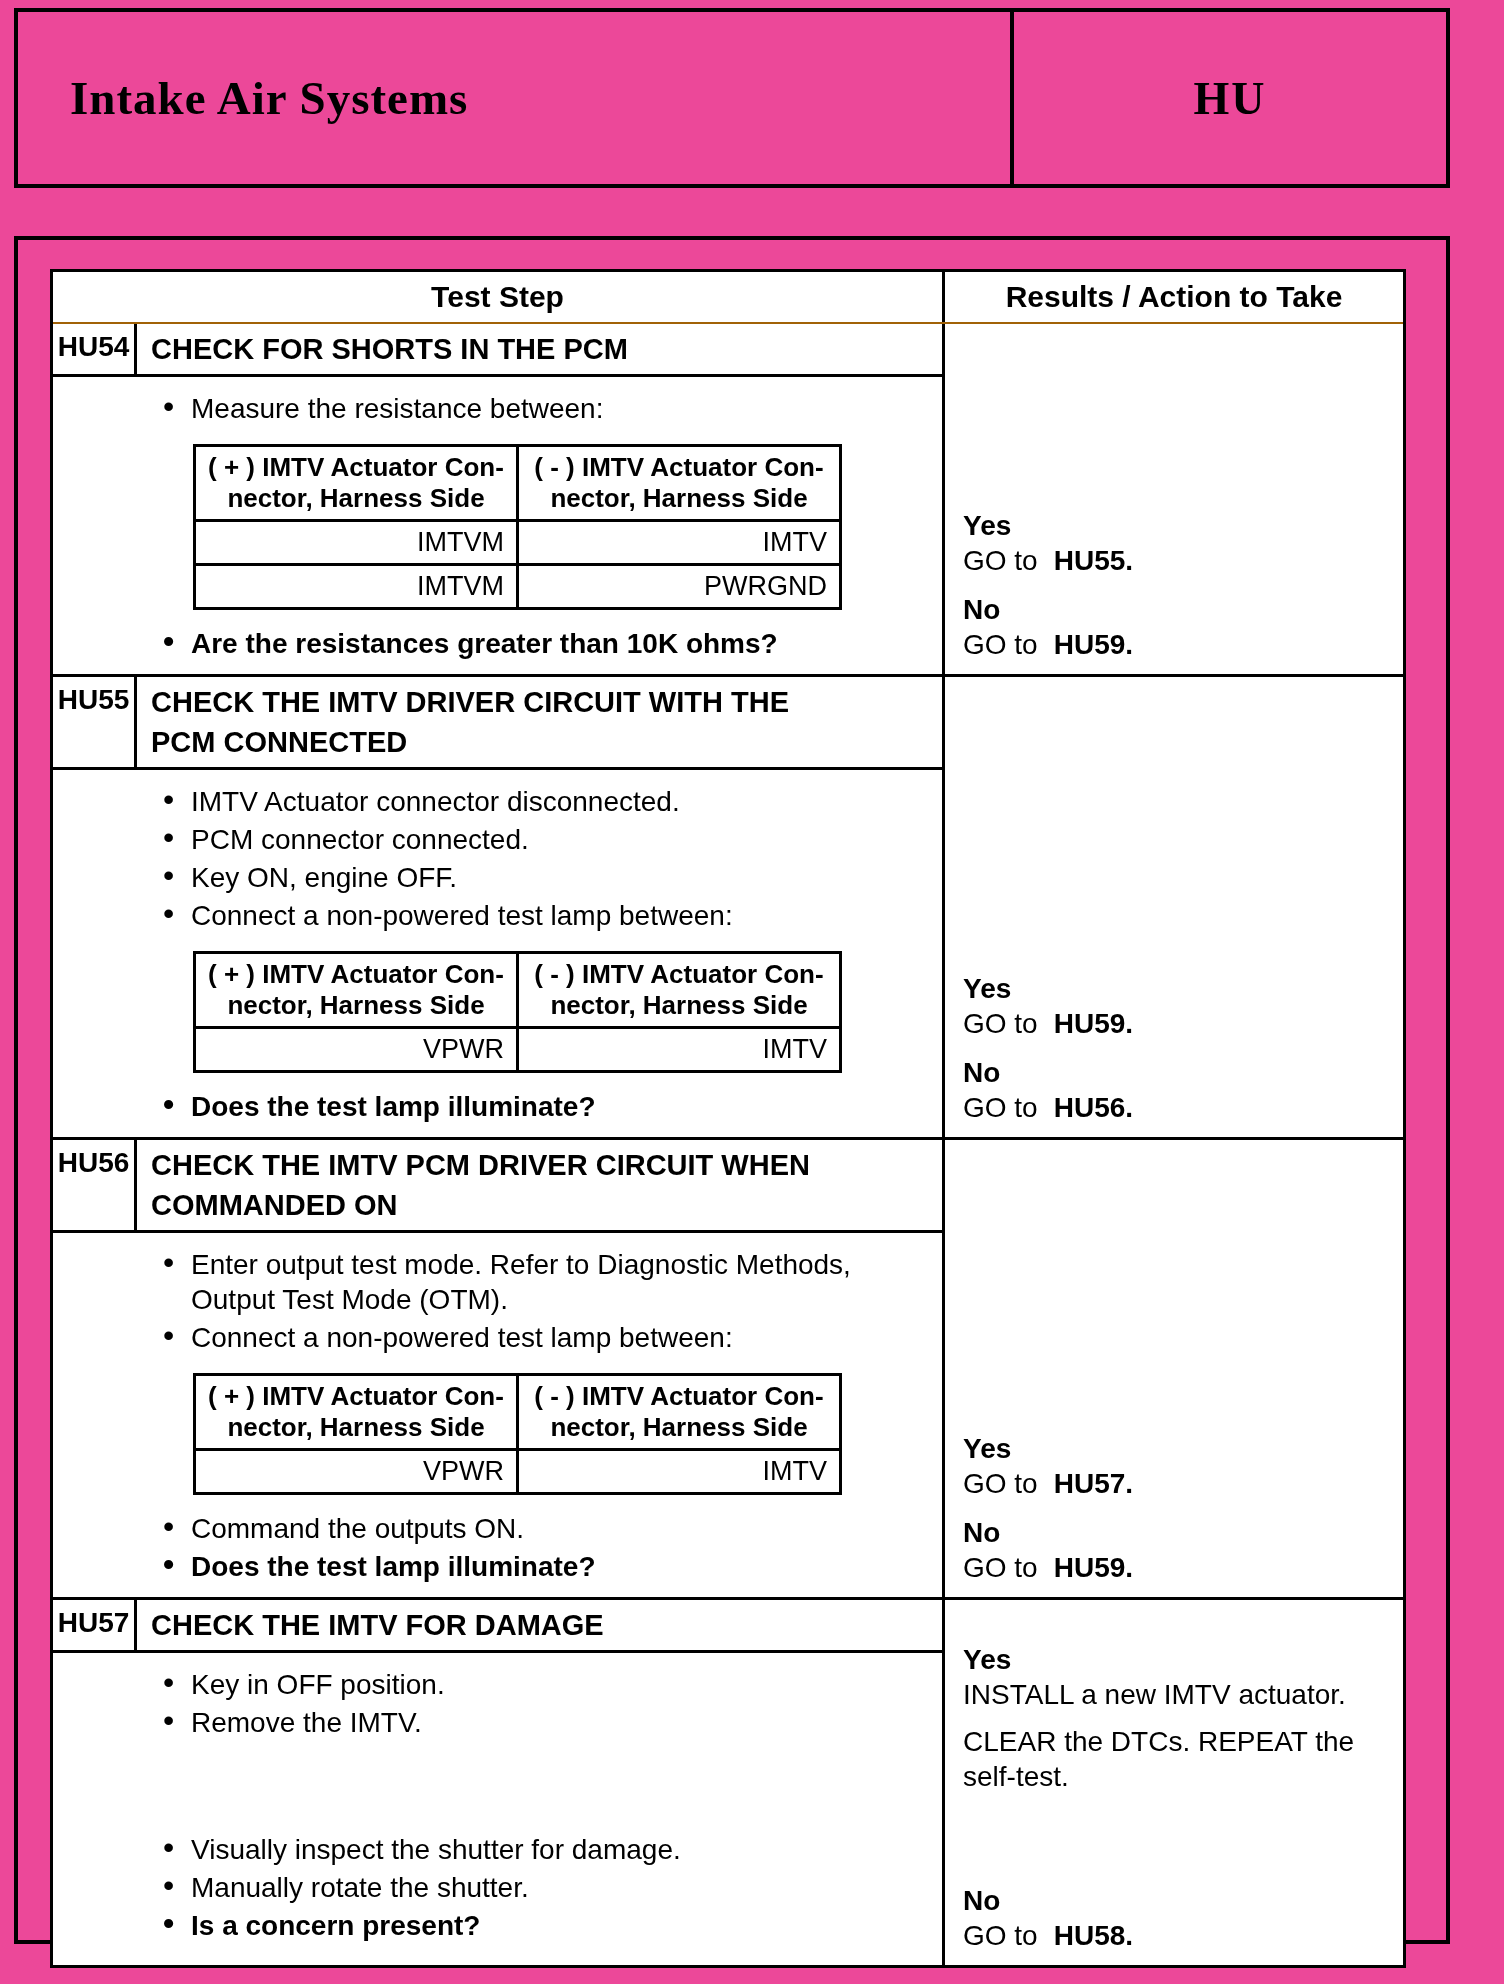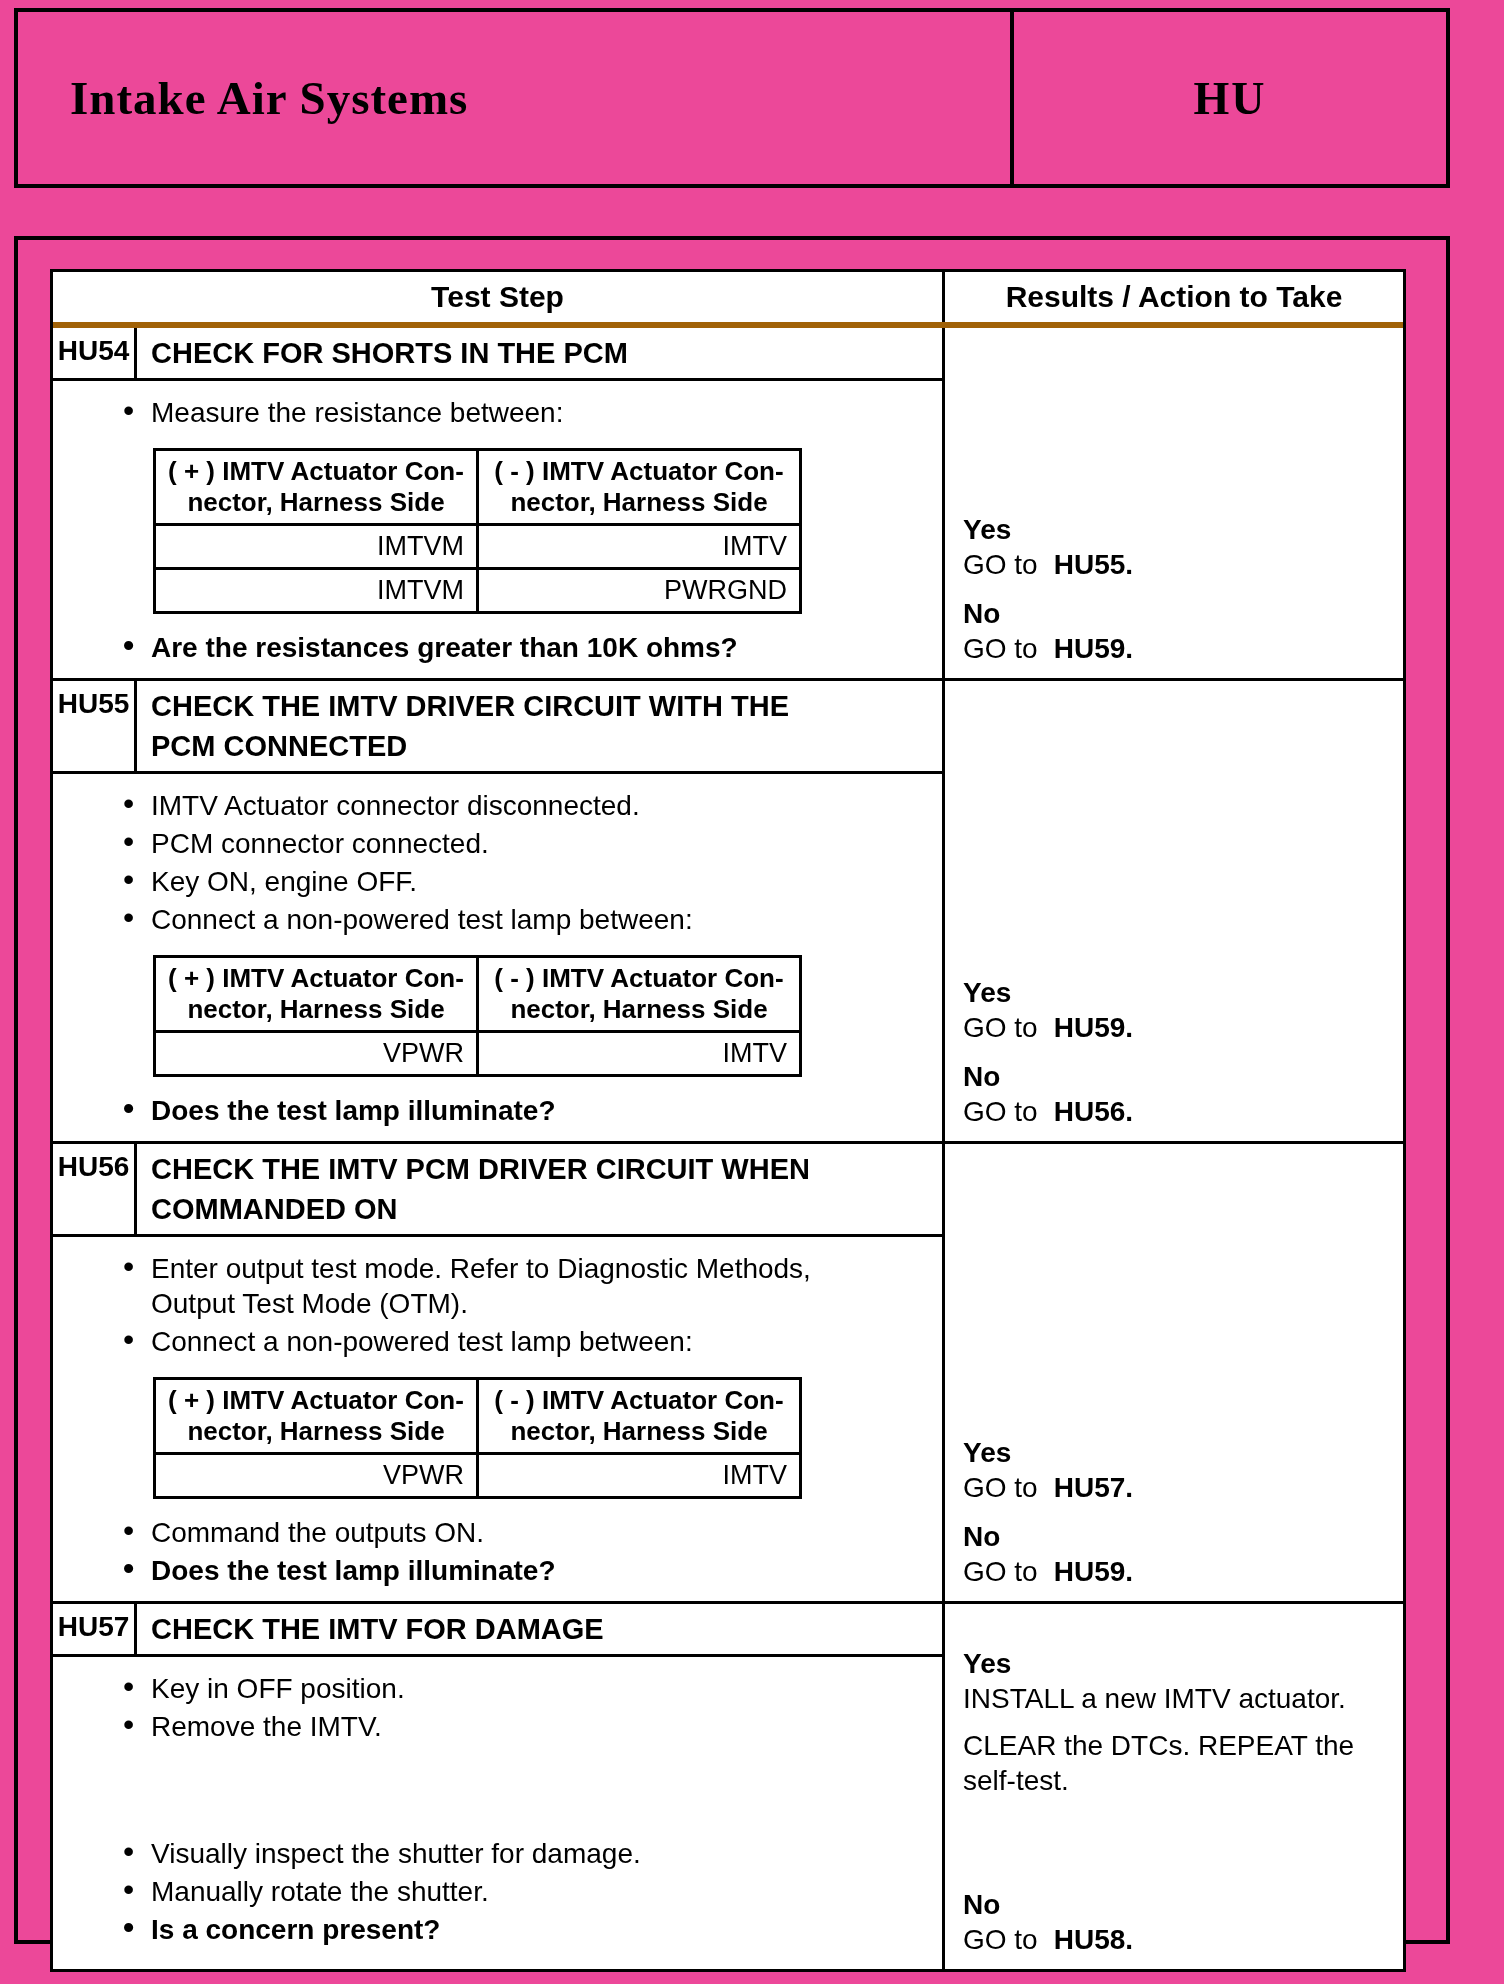--- a/index.html
+++ b/index.html
@@ -41,42 +41,42 @@
     border: 4px solid #000;
   }
 
   
   .test-table {
     position: absolute; left: 32px; top: 29px;
     width: 1356px;
     border: 3px solid #000;
     background: #fff;
   }
-  .t-header-row { display: flex; border-bottom: 6px solid #a16207; justify-content: space-between; }
+  .t-header-row { display: flex; border-bottom: 2px solid #a16207; justify-content: space-between; }
   .t-h-left {
     width: 892px; border-right: 3px solid #000;
     text-align: center; font-weight: bold; font-size: 30px;
     padding: 8px 0;
   }
   .t-h-right { flex: 1; text-align: center; font-weight: bold; font-size: 30px; padding: 8px 0; }
 
   .section { display: flex; }
   .section + .section { border-top: 3px solid #000; }
   .sec-left { width: 892px; border-right: 3px solid #000; display: flex; flex-direction: column; }
   .sec-title-row { display: flex; border-bottom: 3px solid #000; }
   .sec-id {
     width: 84px; border-right: 3px solid #000;
     font-weight: bold; font-size: 28px; text-align: center;
     padding-top: 7px;
   }
   .sec-title {
     flex: 1; font-weight: bold; font-size: 29px; line-height: 40px;
     padding: 5px 92px 5px 14px;
   }
-  .sec-content { padding: 14px 0 10px 0; flex: 1; }
+  .sec-content { padding: 14px 0 10px 0; flex: 1; margin-left: 40px; }
 
   ul.instr { margin: 0; padding: 0; list-style: none; }
   ul.instr li {
     position: relative; padding-left: 98px; padding-right: 60px;
     font-size: 28px; line-height: 35px; margin-bottom: 3px;
   }
   ul.instr li::before {
     content: "\2022";
     position: absolute; left: 70px; top: -2px; font-size: 32px;
   }

